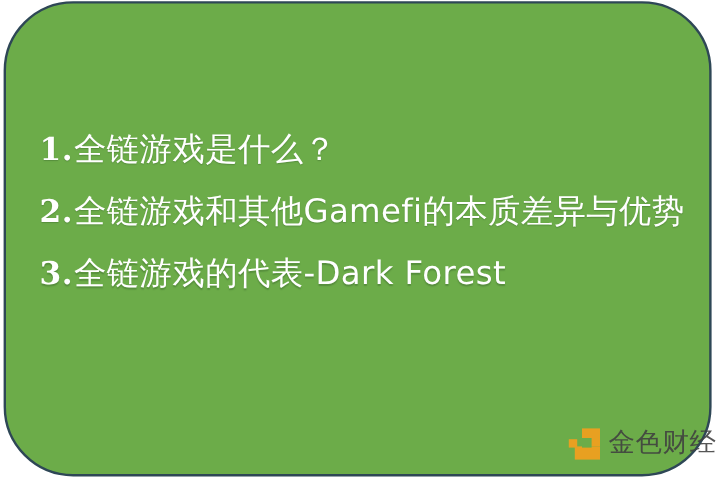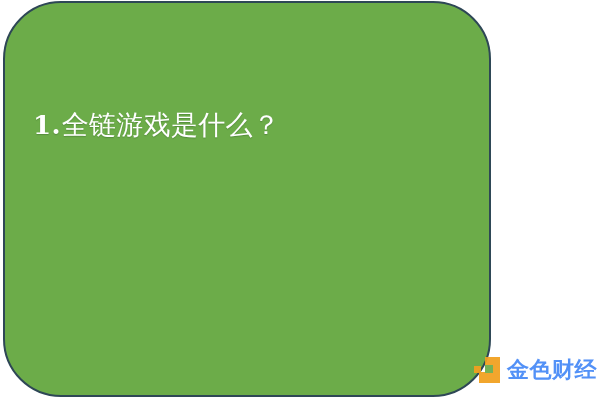--- a/index.html
+++ b/index.html
@@ -15,21 +15,21 @@
     background: #ffffff;
     overflow: hidden;
     font-family: "Liberation Sans", "DejaVu Sans", sans-serif;
   }
 
   
   #slide-panel {
     position: absolute;
     left: 3px;
     top: 1px;
-    width: 488px;
+    width: 590px;
     height: 396px;
     background: #6CAC49;
     border: 2px solid #2E4756;
     border-radius: 58px;
     box-sizing: border-box;
   }
 
   
   #agenda-list {
     position: absolute;
@@ -110,40 +110,46 @@
   #watermark-logo .lg-dot {
     position: absolute;
     left: 0px;
     top: 9px;
     width: 7px;
     height: 7px;
     background: #F2A01E;
   }
 
   #watermark-text {
-    color: #3b82f6;
+    color: #404040;
     font-family: "DejaVu Sans", "Liberation Sans", sans-serif;
     font-size: 22px;
-    font-weight: 700;
+    font-weight: 400;
     letter-spacing: 0.5px;
     line-height: 26px;
     white-space: nowrap;
     opacity: 0.95;
   }
 </style>
 </head>
 <body>
 
 <div id="page">
 
   <div id="slide-panel">
 
     <ul id="agenda-list">
       <li class="agenda-item">
         <span class="agenda-index">1.</span><span class="agenda-text">全链游戏是什么？</span>
+      </li>
+      <li class="agenda-item">
+        <span class="agenda-index">2.</span><span class="agenda-text">全链游戏和其他Gamefi的本质差异与优势</span>
+      </li>
+      <li class="agenda-item">
+        <span class="agenda-index">3.</span><span class="agenda-text">全链游戏的代表-Dark Forest</span>
       </li>
     </ul>
 
   </div>
 
   <div id="watermark">
     <div id="watermark-logo">
       <span class="lg-bar-top"></span>
       <span class="lg-bar-bottom"></span>
       <span class="lg-notch"></span>

